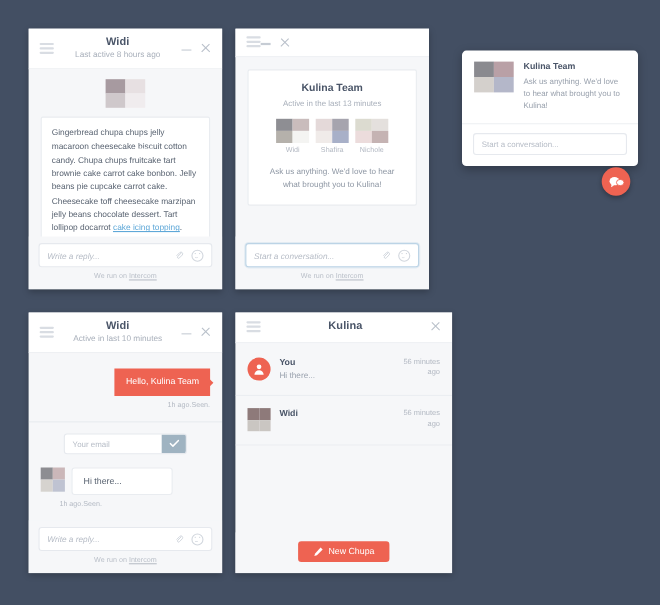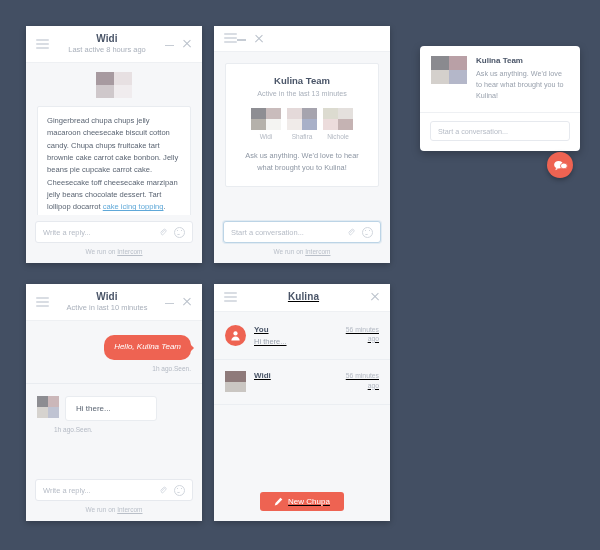--- a/index.html
+++ b/index.html
@@ -48,21 +48,21 @@
   .ic-close:after{transform:rotate(-45deg);}
 
   .panel-body{flex:1;overflow:hidden;position:relative;}
 
   .panel-foot{flex:0 0 auto;background:#f6f7f9;padding:6px 9px 4px 9px;}
   .reply-box{
     background:#fff;border:1px solid #e6e9ee;border-radius:3px;
     height:20px;display:flex;align-items:center;padding:0 7px;
   }
   .reply-box.focus{border-color:#bcd4e6;box-shadow:0 0 0 1px rgba(188,212,230,.35);}
-  .reply-ph{flex:1;font-size:7.5px;color:#b6bcc6;}
+  .reply-ph{flex:1;font-size:7.5px;color:#b6bcc6;font-style:italic;}
   .reply-icons{display:flex;align-items:center;gap:7px;}
   .ic-clip{width:8px;height:8px;color:#ccd2da;}
   .ic-smile{width:9px;height:9px;border:1.2px solid #d2d7de;border-radius:50%;position:relative;}
   .ic-smile:before{
     content:"";position:absolute;left:1.6px;top:4.4px;width:3.8px;height:1.9px;
     border-bottom:1.2px solid #d2d7de;border-radius:0 0 4px 4px;
   }
   .ic-smile:after{
     content:"";position:absolute;left:1.9px;top:2.3px;width:3.2px;height:1.1px;
     border-left:1.1px solid #d2d7de;border-right:1.1px solid #d2d7de;
@@ -125,22 +125,22 @@
   }
   .fab{
     position:absolute;left:547px;top:152px;width:26px;height:26px;border-radius:50%;
     background:#ee6352;box-shadow:0 2px 5px rgba(0,0,0,.3);
     display:flex;align-items:center;justify-content:center;
   }
 
   
   .msg-out-wrap{padding:14px 11px 0 11px;display:flex;flex-direction:column;align-items:flex-end;}
   .bubble-out{
-    background:#ee6352;color:#fff;font-size:8px;border-radius:10px;
-    padding:7px 10px;max-width:105px;line-height:1.35;position:relative;font-style:italic;
+    background:#ee6352;color:#fff;font-size:8px;border-radius:0;
+    padding:7px 10px;max-width:105px;line-height:1.35;position:relative;
   }
   .bubble-out:after{
     content:"";position:absolute;right:-3px;top:9px;
     border-top:4px solid transparent;border-bottom:4px solid transparent;
     border-left:4px solid #ee6352;
   }
   .meta-right{font-size:6.5px;color:#b3b9c3;margin-top:5px;}
   .divider{height:1px;background:#e9ecf0;margin:11px 0 0 0;}
   .email-row{padding:10px 11px 0 11px;display:flex;justify-content:center;}
   .email-field{
@@ -339,20 +339,30 @@
         <div class="ic-min"></div>
         <div class="ic-close"></div>
       </div>
     </div>
     <div class="panel-body">
       <div class="msg-out-wrap">
         <div class="bubble-out">Hello, Kulina Team</div>
         <div class="meta-right">1h ago.Seen.</div>
       </div>
       <div class="divider"></div>
+      <div class="email-row">
+        <div class="email-field">
+          <div class="email-ph">Your email</div>
+          <div class="email-ok">
+            <svg width="9" height="8" viewBox="0 0 12 10">
+                <path d="M1 5.2 L4.3 8.4 L11 1.6" fill="none" stroke="#ffffff" stroke-width="1.8" stroke-linecap="round" stroke-linejoin="round"></path>
+              </svg>
+          </div>
+        </div>
+      </div>
       <div class="msg-in-wrap">
         <div class="in-av">
           <div style="background:#8d8d92"></div>
             <div style="background:#cbb7b9"></div>
           <div style="background:#d6d3cf"></div>
             <div style="background:#bfc3d2"></div>
         </div>
         <div class="bubble-in">Hi there...</div>
       </div>
       <div class="meta-left">1h ago.Seen.</div>
@@ -364,21 +374,21 @@
           <svg class="ic-clip" viewBox="0 0 16 16">
               <path d="M11 4.5 5.5 10a2 2 0 1 0 2.8 2.8l5.2-5.2a3.2 3.2 0 0 0-4.5-4.5L3.5 8.6" fill="none" stroke="#ccd2da" stroke-width="1.6" stroke-linecap="round"></path>
             </svg>
           <div class="ic-smile"></div>
         </div>
       </div>
       <div class="footer-note"><span>We run on </span><u>Intercom</u></div>
     </div>
   </div>
 
-  <div class="panel" style="left:214px;top:284px;width:176px;height:237px;text-decoration:underline;">
+  <div class="panel" style="left:214px;top:284px;width:197px;height:237px;">
     <div class="panel-head">
       <div class="hamburger">
           <i></i>
           <i></i>
           <i></i>
         </div>
       <div class="head-titles">
         <div class="head-title">Kulina</div>
       </div>
       <div class="head-actions">

